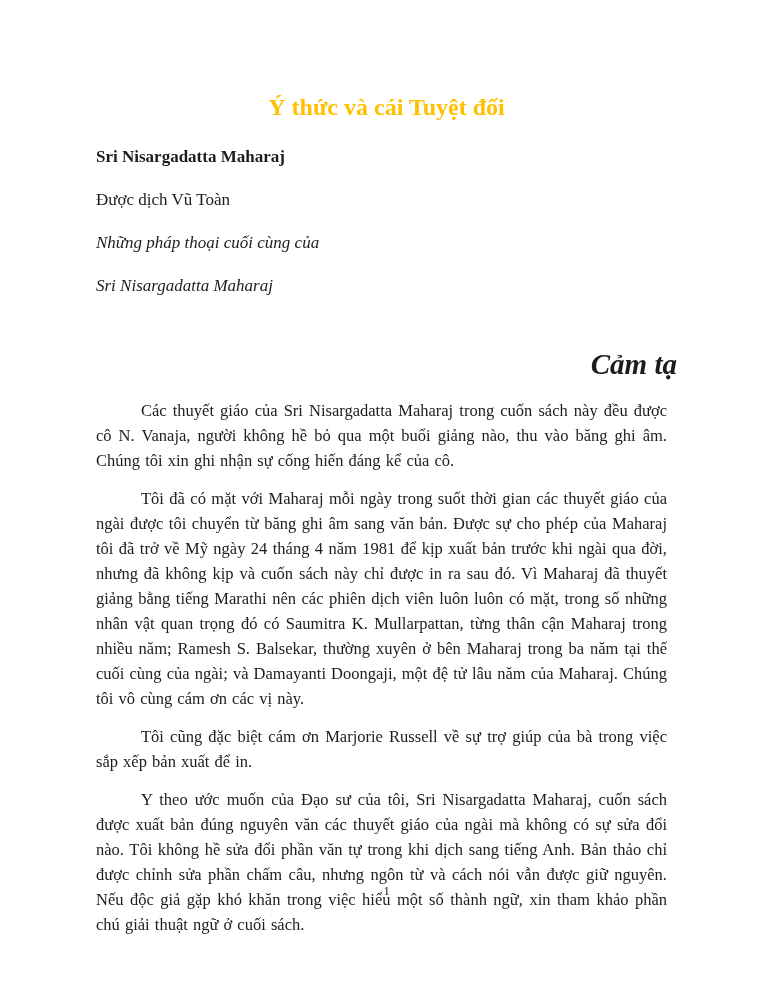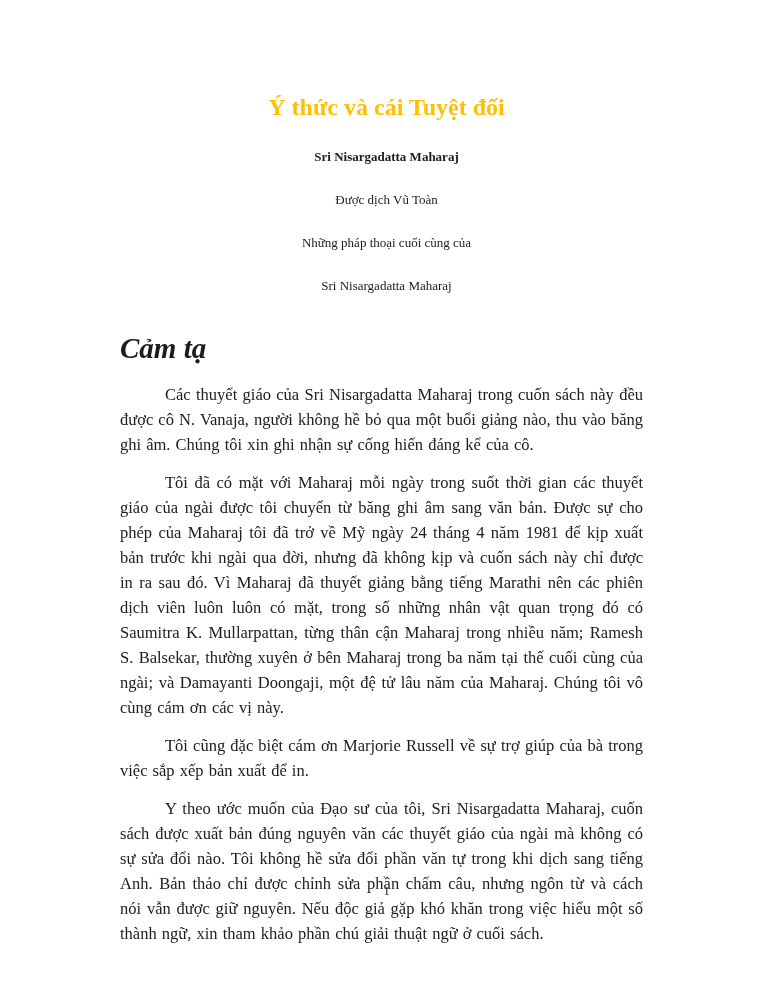--- a/index.html
+++ b/index.html
@@ -9,40 +9,39 @@
   }
   .page {
     position: relative;
     width: 773px;
     height: 1000px;
     background: #ffffff;
     font-family: "Liberation Serif", "DejaVu Serif", serif;
     color: #1c1c1c;
     overflow: hidden;
     box-sizing: border-box;
-    padding: 0 120px;
+    padding: 0 96px;
   }
   .book-title {
     margin: 92px 0 0 0;
     text-align: center;
     font-size: 24px;
     line-height: 30px;
     font-weight: bold;
   }
   .front-line {
     margin: 22px 0 0 0;
-    text-align: center;
-    font-size: 13px;
+    font-size: 17px;
     line-height: 21px;
   }
   .front-line.bold   { font-weight: bold; margin-top: 24px; }
-  .front-line.italic { }
+  .front-line.italic { font-style: italic; }
   .section-heading {
-    margin: 34px 0 0 0;
-    text-align: left;
+    margin: 50px 0 0 0;
+    text-align: right;
     font-size: 29px;
     line-height: 36px;
     font-weight: bold;
     font-style: italic;
   }
   .body-text {
     margin-top: 16px;
   }
   .body-text p {
     margin: 0 10px 13px 0;

